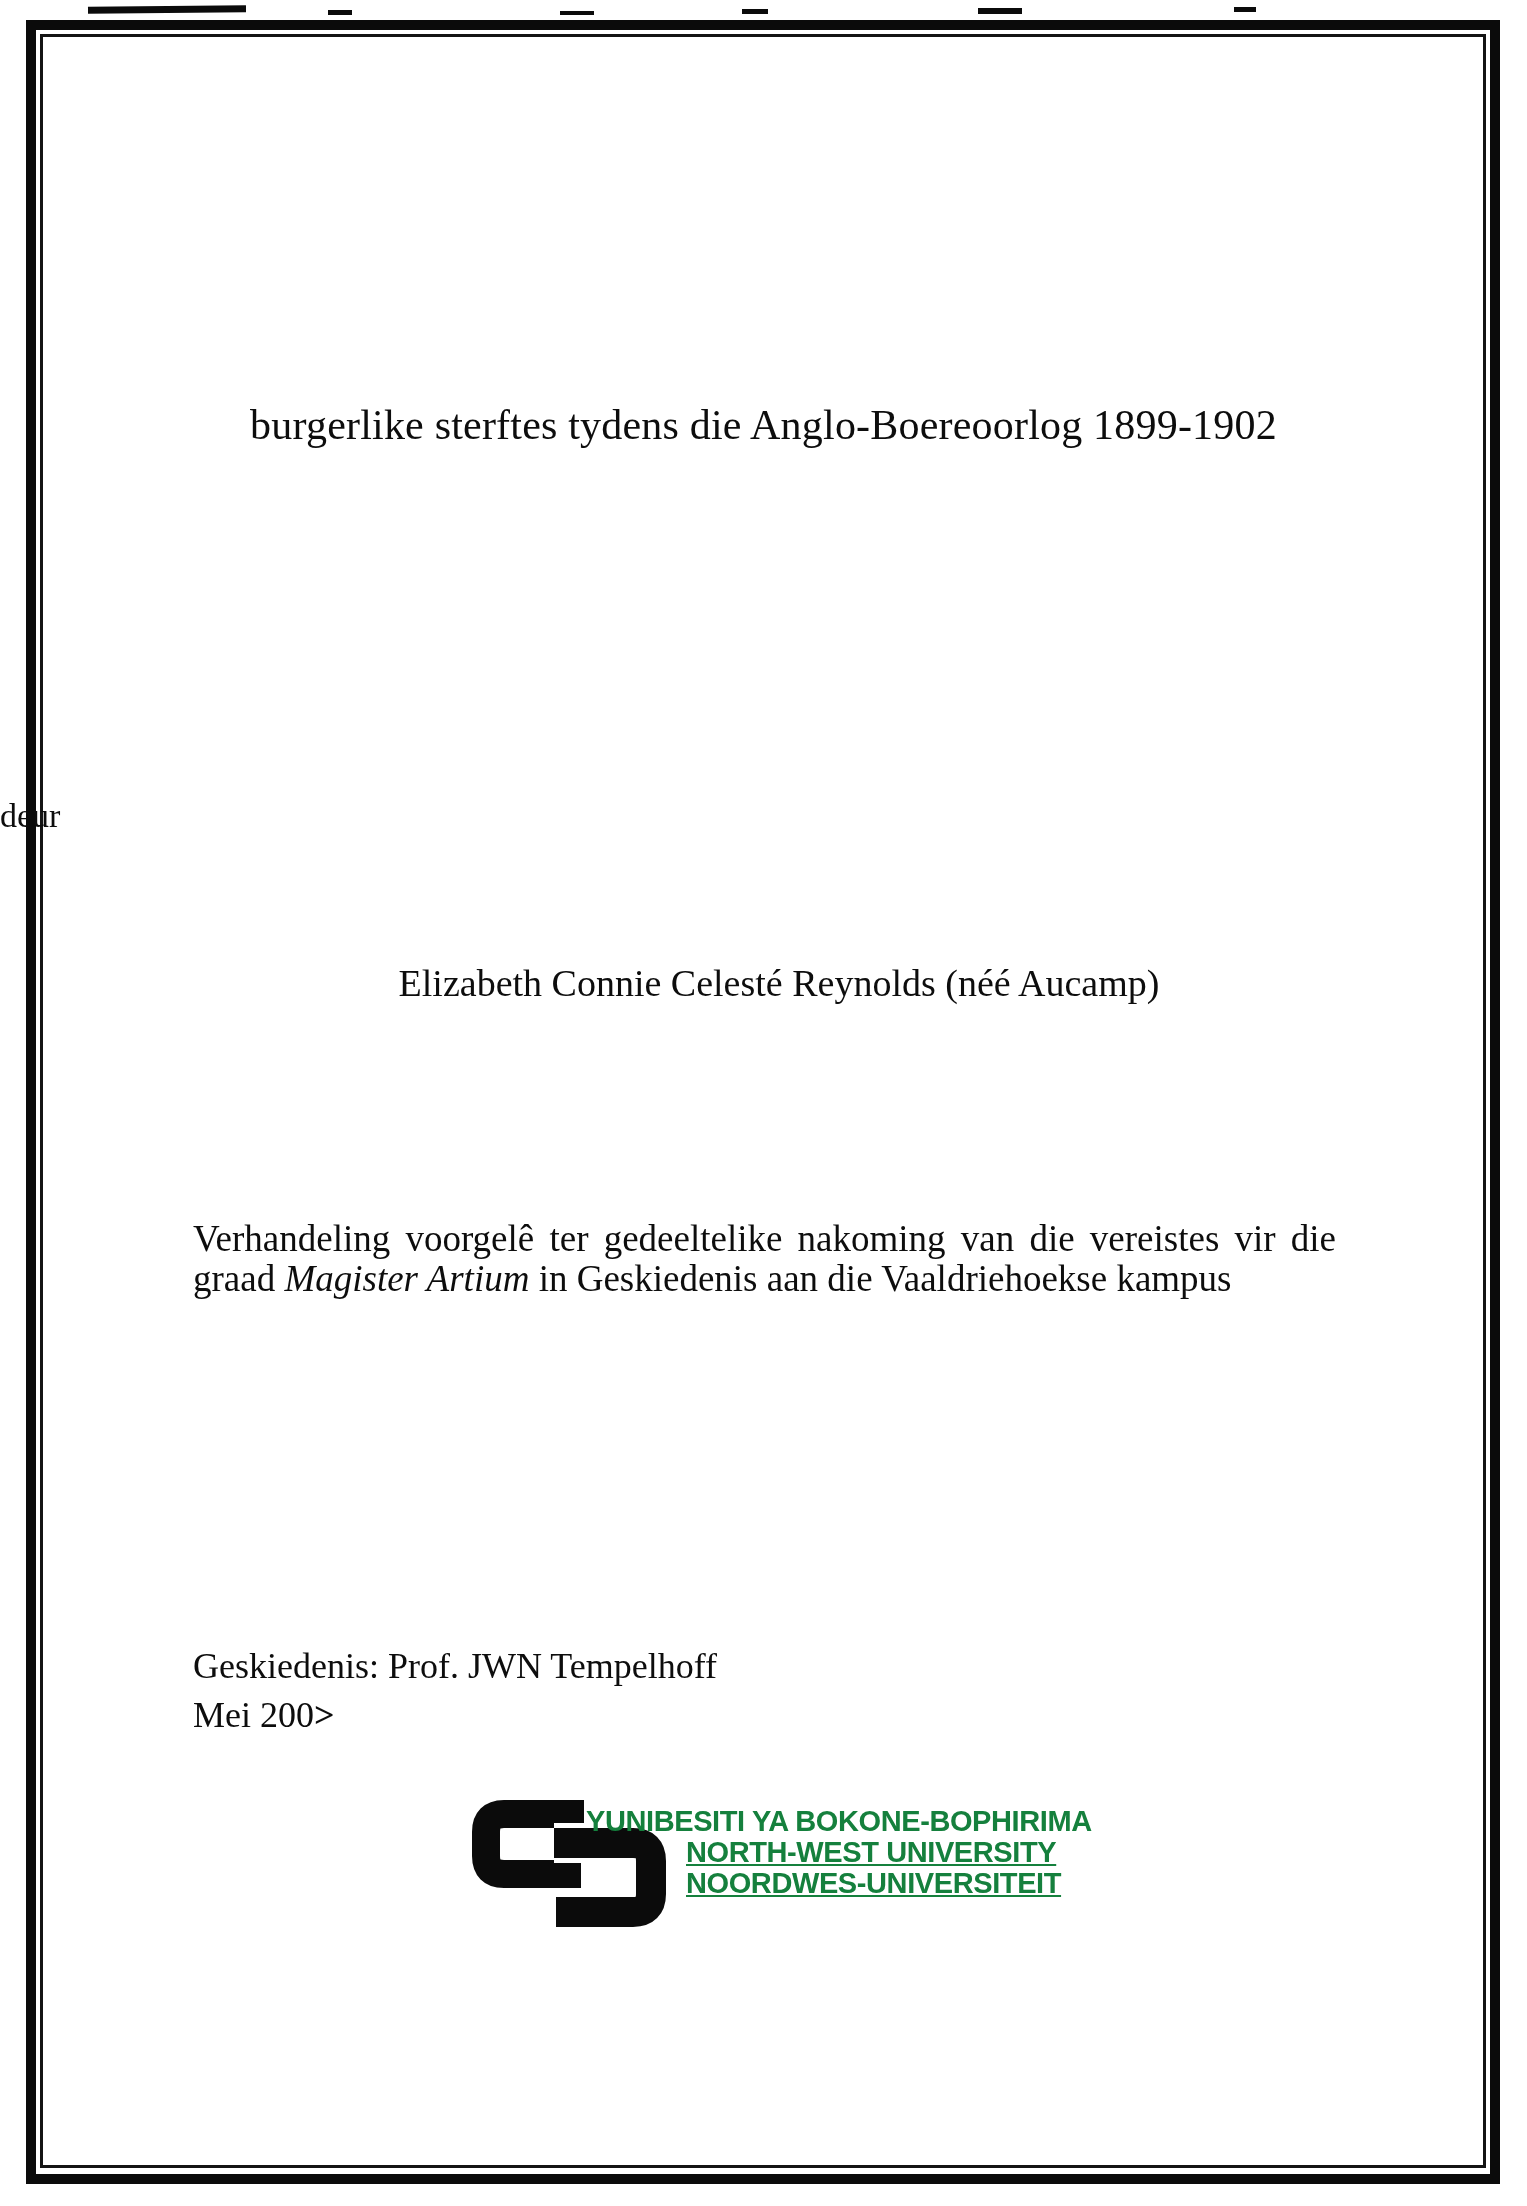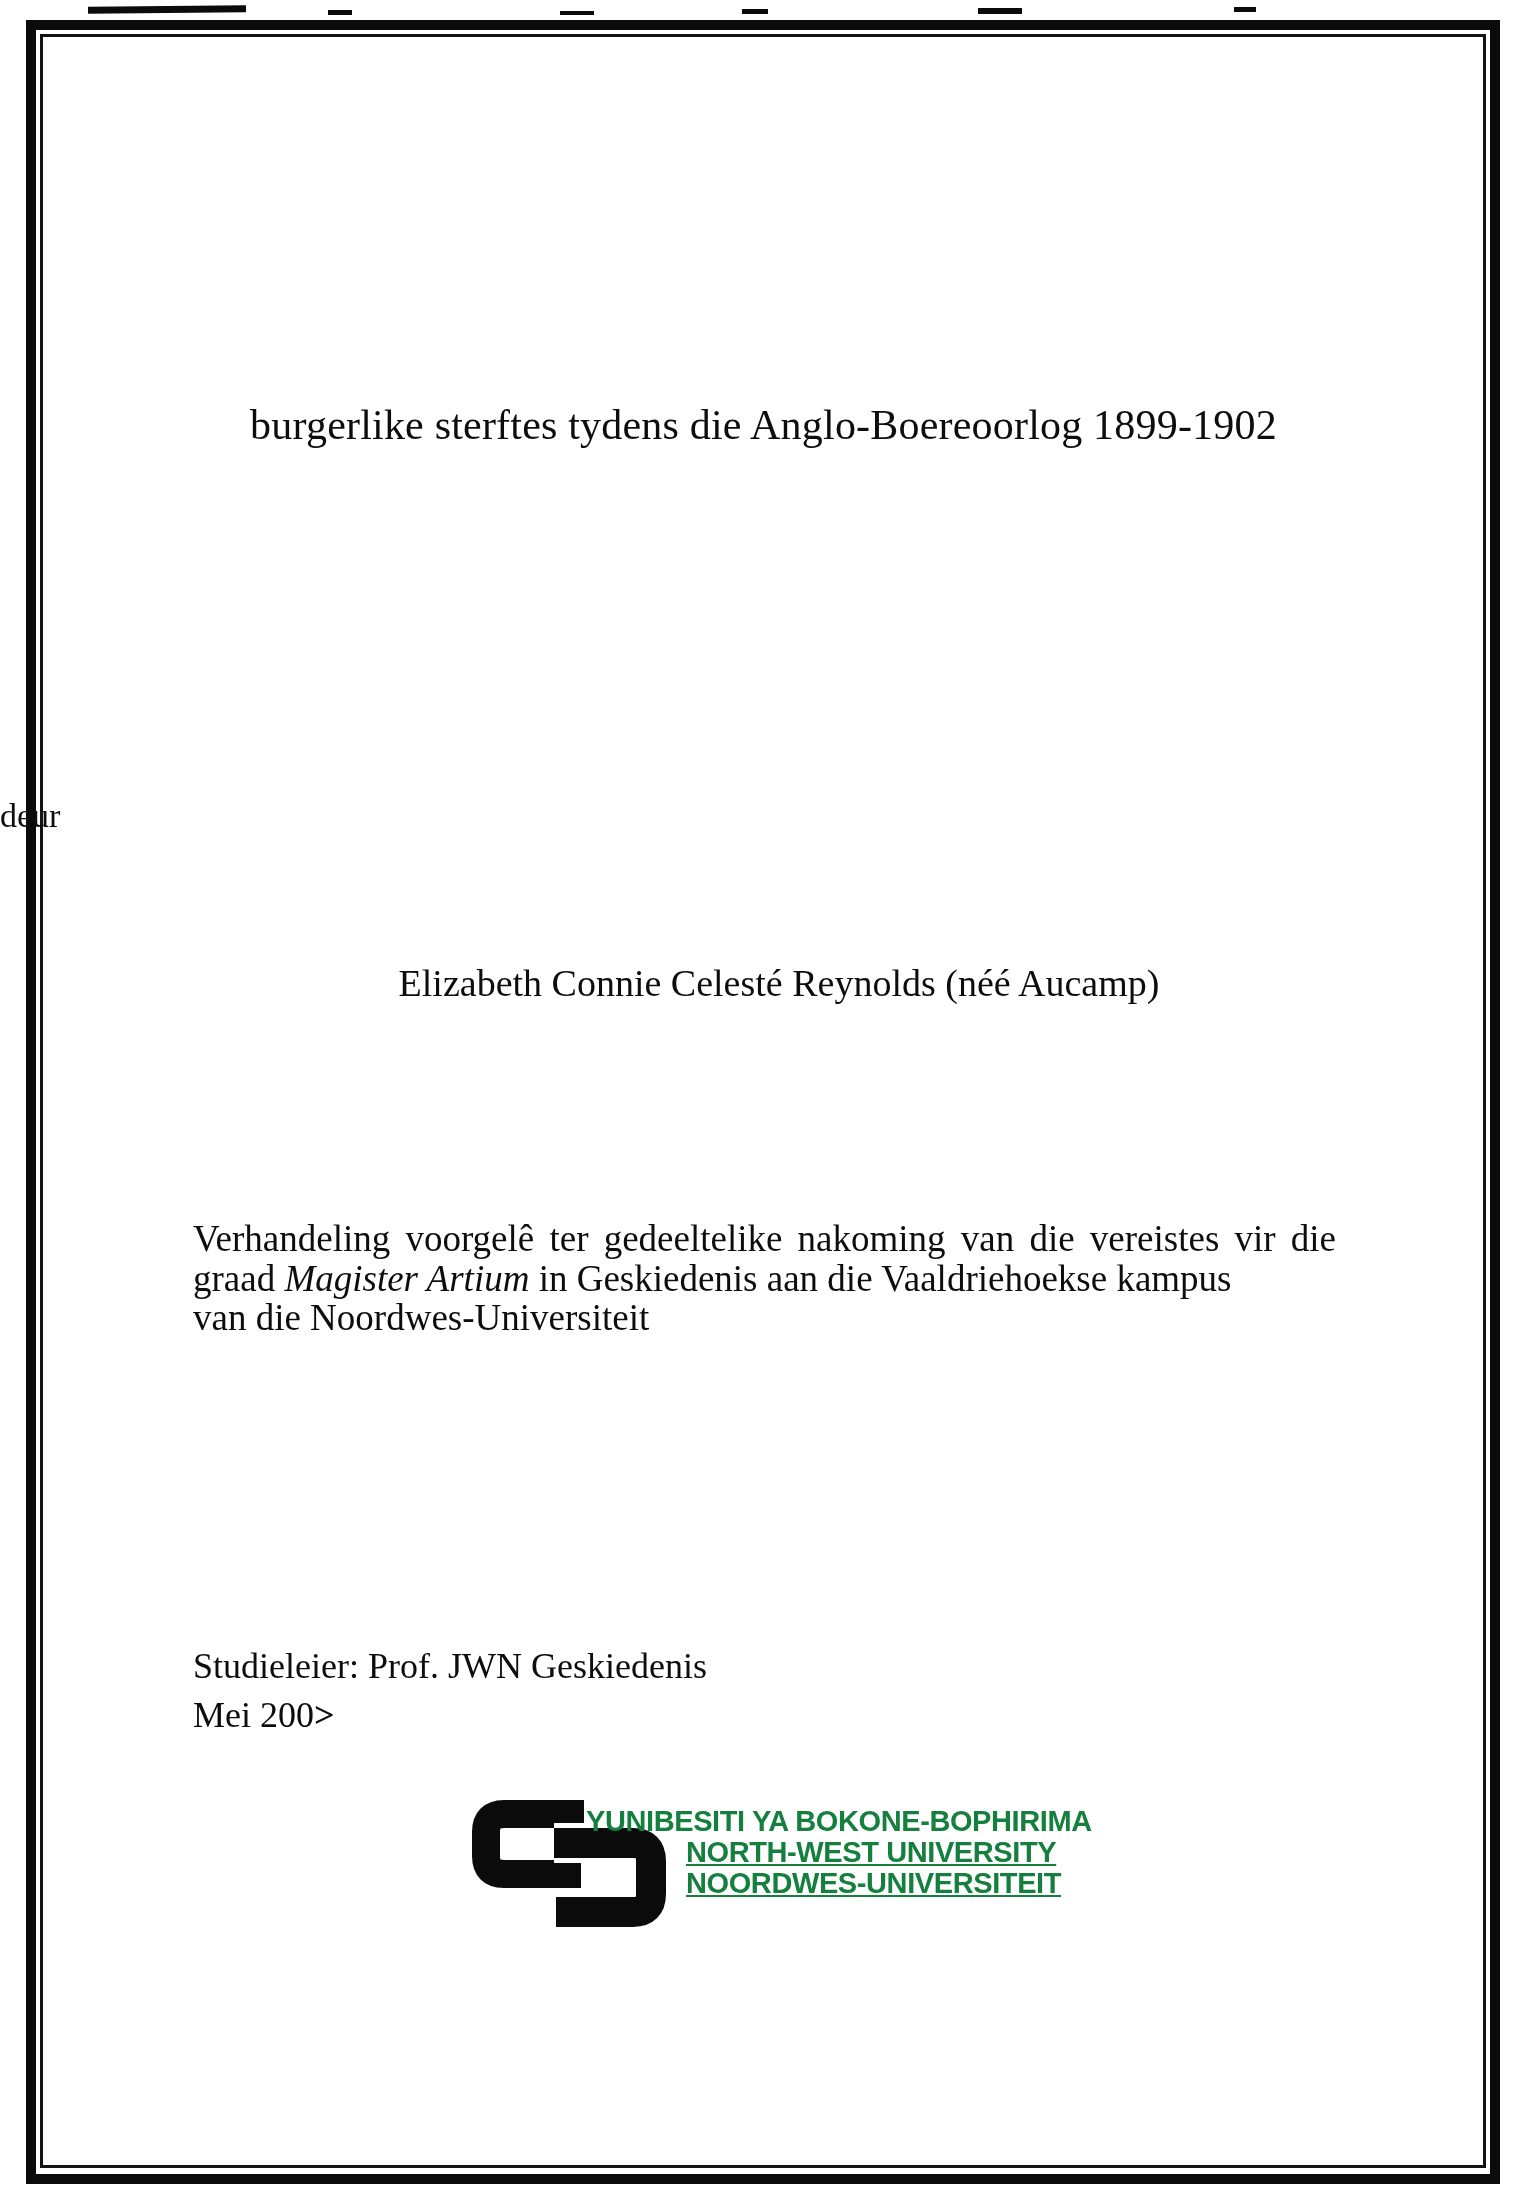--- a/index.html
+++ b/index.html
@@ -104,25 +104,24 @@
     <div>burgerlike sterftes tydens die Anglo-Boereoorlog 1899-1902</div>
   </div>
 
   <div class="byline">deur</div>
 
   <div class="author">Elizabeth Connie Celesté Reynolds (néé Aucamp)</div>
 
   <div class="statement">
     <div class="justified">Verhandeling voorgelê ter gedeeltelike nakoming van die vereistes vir die</div>
     <div><span>graad </span><i>Magister Artium</i><span> in Geskiedenis aan die Vaaldriehoekse kampus</span></div>
-    <div>van die Noordwes-Universiteit</div>
   </div>
 
   <div class="supervisor">
-    <div>Studieleier: Prof. JWN Geskiedenis</div>
+    <div>Geskiedenis: Prof. JWN Tempelhoff</div>
     <div><span>Mei 200</span><span class="date-artifact">&gt;</span></div>
   </div>
 
   <div class="logo">
     <svg class="logo-mark" width="202" height="134" viewBox="0 0 202 134" aria-hidden="true">
 
       <path d="M 118 16 L 38 16 Q 20 16 20 34 L 20 58 Q 20 76 38 76 L 115 76" fill="none" stroke="#0b0b0b" stroke-width="28" stroke-linecap="butt"></path>
 
       <path d="M 88 45 L 167 45 Q 185 45 185 63 L 185 96 Q 185 114 167 114 L 90 114" fill="none" stroke="#ffffff" stroke-width="40" stroke-linecap="butt"></path>
       <path d="M 88 45 L 167 45 Q 185 45 185 63 L 185 96 Q 185 114 167 114 L 90 114" fill="none" stroke="#0b0b0b" stroke-width="30" stroke-linecap="butt"></path>

